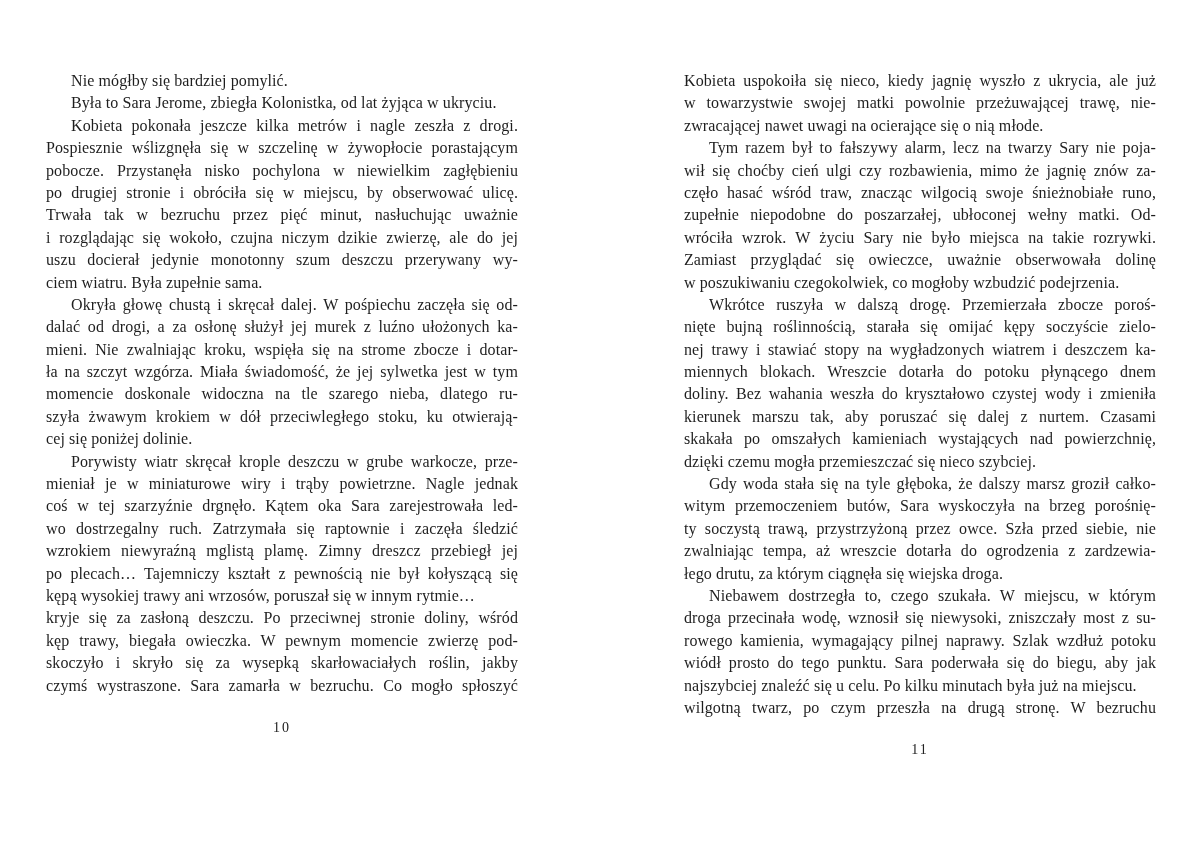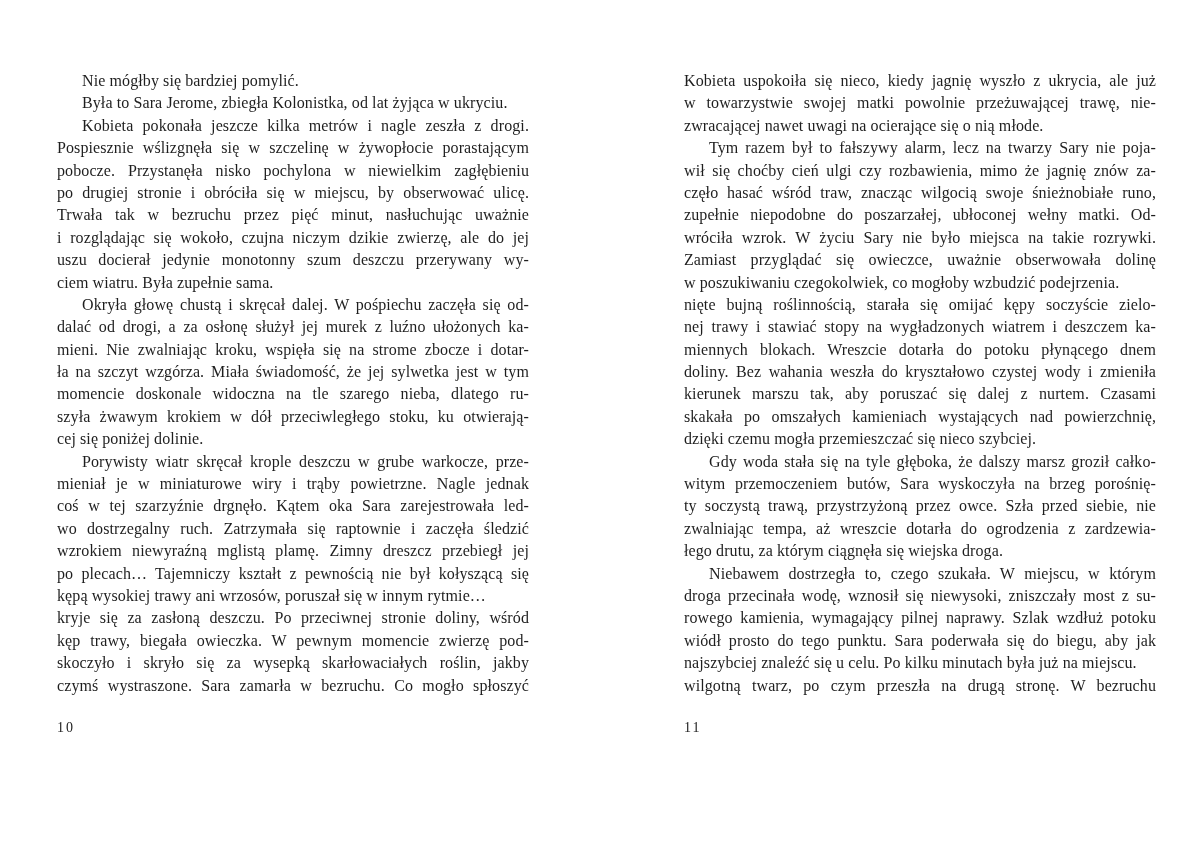--- a/index.html
+++ b/index.html
@@ -10,40 +10,41 @@
     position: relative;
     font-family: "Liberation Serif", serif;
     overflow: hidden;
   }
   .page {
     position: absolute;
     top: 70px;
     width: 472px;
     color: #1e1e1e;
   }
-  .page-left  { left: 57px; }
+  .page-left  { left: 46px; }
   .page-right { left: 684px; }
   .para { margin: 0; }
   .line {
     font-size: 16px;
     line-height: 22.4px;
     height: 22.4px;
     overflow: hidden;
     text-align: justify;
     text-align-last: justify;
     -moz-text-align-last: justify;
     letter-spacing: 0.1px;
   }
   .line.last {
     text-align-last: left;
     -moz-text-align-last: left;
   }
   .line.indent { text-indent: 25px; }
   .folio {
     margin-top: 23px;
+    text-align: center;
     font-size: 14px;
     letter-spacing: 2px;
     color: #222222;
     font-variant-numeric: oldstyle-nums;
   }
 </style>
 </head>
 <body>
 
 <div class="page page-left">
@@ -102,20 +103,21 @@
       <div class="para">
         <div class="line indent">Tym razem był to fałszywy alarm, lecz na twarzy Sary nie poja-</div>
         <div class="line">wił się choćby cień ulgi czy rozbawienia, mimo że jagnię znów za-</div>
         <div class="line">częło hasać wśród traw, znacząc wilgocią swoje śnieżnobiałe runo,</div>
         <div class="line">zupełnie niepodobne do poszarzałej, ubłoconej wełny matki. Od-</div>
         <div class="line">wróciła wzrok. W życiu Sary nie było miejsca na takie rozrywki.</div>
         <div class="line">Zamiast przyglądać się owieczce, uważnie obserwowała dolinę</div>
         <div class="line last">w poszukiwaniu czegokolwiek, co mogłoby wzbudzić podejrzenia.</div>
       </div>
       <div class="para">
+        <div class="line indent">Wkrótce ruszyła w dalszą drogę. Przemierzała zbocze poroś-</div>
         <div class="line">nięte bujną roślinnością, starała się omijać kępy soczyście zielo-</div>
         <div class="line">nej trawy i stawiać stopy na wygładzonych wiatrem i deszczem ka-</div>
         <div class="line">miennych blokach. Wreszcie dotarła do potoku płynącego dnem</div>
         <div class="line">doliny. Bez wahania weszła do kryształowo czystej wody i zmieniła</div>
         <div class="line">kierunek marszu tak, aby poruszać się dalej z nurtem. Czasami</div>
         <div class="line">skakała po omszałych kamieniach wystających nad powierzchnię,</div>
         <div class="line last">dzięki czemu mogła przemieszczać się nieco szybciej.</div>
       </div>
       <div class="para">
         <div class="line indent">Gdy woda stała się na tyle głęboka, że dalszy marsz groził całko-</div>

